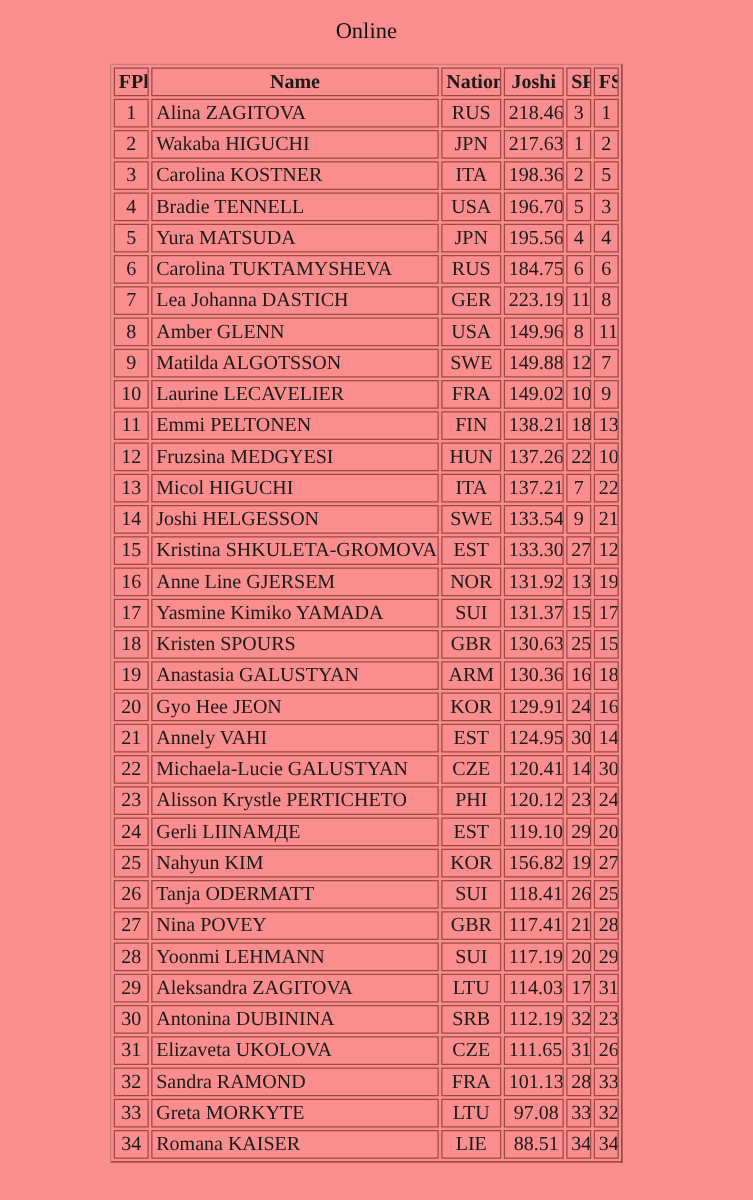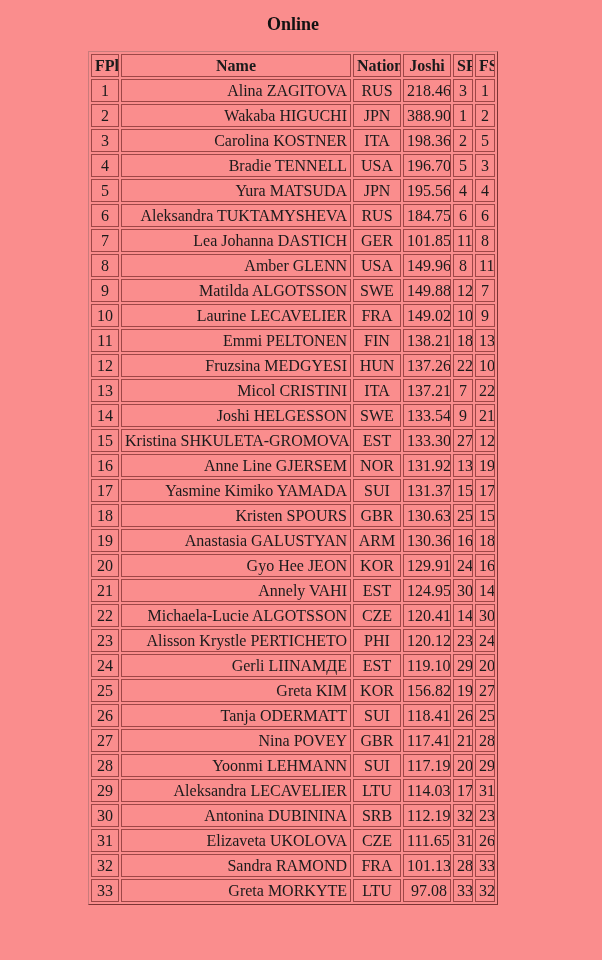--- a/index.html
+++ b/index.html
@@ -11,21 +11,21 @@
     font-family: "Liberation Serif", "DejaVu Serif", serif;
     color: #1b1b1b;
     overflow: hidden;
   }
   .content {
     width: 586px;
   }
   .page-title {
     margin-top: 13px;
     text-align: center;
-    font-weight: bold;
+    font-weight: normal;
     font-size: 18px;
     line-height: 23px;
     color: #111;
   }
   table.results {
     width: 410px;
     margin: 15px auto 0 auto;
     table-layout: fixed;
     border-collapse: separate;
     border-spacing: 2px;
@@ -48,21 +48,21 @@
     font-weight: bold;
     text-align: center;
   }
   col.c-fpl    { width: 28px; }
   col.c-name   { width: 230px; }
   col.c-nation { width: 48px; }
   col.c-points { width: 48px; }
   col.c-sp     { width: 20px; }
   col.c-fs     { width: 20px; }
   td.cell-fpl    { text-align: center; }
-  td.cell-name   { text-align: right; }
+  td.cell-name   { text-align: left; }
   td.cell-nation { text-align: center; }
   td.cell-points { text-align: right; }
   td.cell-sp     { text-align: center; }
   td.cell-fs     { text-align: center; }
 </style>
 </head>
 <body>
 
 <div class="content">
   <div class="page-title">
@@ -96,21 +96,21 @@
           <td class="cell-nation">RUS</td>
           <td class="cell-points">218.46</td>
           <td class="cell-sp">3</td>
           <td class="cell-fs">1</td>
         </tr>
 
         <tr>
           <td class="cell-fpl">2</td>
           <td class="cell-name">Wakaba HIGUCHI</td>
           <td class="cell-nation">JPN</td>
-          <td class="cell-points">388.90</td>
+          <td class="cell-points">217.63</td>
           <td class="cell-sp">1</td>
           <td class="cell-fs">2</td>
         </tr>
 
         <tr>
           <td class="cell-fpl">3</td>
           <td class="cell-name">Carolina KOSTNER</td>
           <td class="cell-nation">ITA</td>
           <td class="cell-points">198.36</td>
           <td class="cell-sp">2</td>
@@ -130,32 +130,32 @@
           <td class="cell-fpl">5</td>
           <td class="cell-name">Yura MATSUDA</td>
           <td class="cell-nation">JPN</td>
           <td class="cell-points">195.56</td>
           <td class="cell-sp">4</td>
           <td class="cell-fs">4</td>
         </tr>
 
         <tr>
           <td class="cell-fpl">6</td>
-          <td class="cell-name">Aleksandra TUKTAMYSHEVA</td>
+          <td class="cell-name">Carolina TUKTAMYSHEVA</td>
           <td class="cell-nation">RUS</td>
           <td class="cell-points">184.75</td>
           <td class="cell-sp">6</td>
           <td class="cell-fs">6</td>
         </tr>
 
         <tr>
           <td class="cell-fpl">7</td>
           <td class="cell-name">Lea Johanna DASTICH</td>
           <td class="cell-nation">GER</td>
-          <td class="cell-points">101.85</td>
+          <td class="cell-points">223.19</td>
           <td class="cell-sp">11</td>
           <td class="cell-fs">8</td>
         </tr>
 
         <tr>
           <td class="cell-fpl">8</td>
           <td class="cell-name">Amber GLENN</td>
           <td class="cell-nation">USA</td>
           <td class="cell-points">149.96</td>
           <td class="cell-sp">8</td>
@@ -193,21 +193,21 @@
           <td class="cell-fpl">12</td>
           <td class="cell-name">Fruzsina MEDGYESI</td>
           <td class="cell-nation">HUN</td>
           <td class="cell-points">137.26</td>
           <td class="cell-sp">22</td>
           <td class="cell-fs">10</td>
         </tr>
 
         <tr>
           <td class="cell-fpl">13</td>
-          <td class="cell-name">Micol CRISTINI</td>
+          <td class="cell-name">Micol HIGUCHI</td>
           <td class="cell-nation">ITA</td>
           <td class="cell-points">137.21</td>
           <td class="cell-sp">7</td>
           <td class="cell-fs">22</td>
         </tr>
 
         <tr>
           <td class="cell-fpl">14</td>
           <td class="cell-name">Joshi HELGESSON</td>
           <td class="cell-nation">SWE</td>
@@ -274,21 +274,21 @@
           <td class="cell-fpl">21</td>
           <td class="cell-name">Annely VAHI</td>
           <td class="cell-nation">EST</td>
           <td class="cell-points">124.95</td>
           <td class="cell-sp">30</td>
           <td class="cell-fs">14</td>
         </tr>
 
         <tr>
           <td class="cell-fpl">22</td>
-          <td class="cell-name">Michaela-Lucie ALGOTSSON</td>
+          <td class="cell-name">Michaela-Lucie GALUSTYAN</td>
           <td class="cell-nation">CZE</td>
           <td class="cell-points">120.41</td>
           <td class="cell-sp">14</td>
           <td class="cell-fs">30</td>
         </tr>
 
         <tr>
           <td class="cell-fpl">23</td>
           <td class="cell-name">Alisson Krystle PERTICHETO</td>
           <td class="cell-nation">PHI</td>
@@ -301,21 +301,21 @@
           <td class="cell-fpl">24</td>
           <td class="cell-name">Gerli LIINAMДE</td>
           <td class="cell-nation">EST</td>
           <td class="cell-points">119.10</td>
           <td class="cell-sp">29</td>
           <td class="cell-fs">20</td>
         </tr>
 
         <tr>
           <td class="cell-fpl">25</td>
-          <td class="cell-name">Greta KIM</td>
+          <td class="cell-name">Nahyun KIM</td>
           <td class="cell-nation">KOR</td>
           <td class="cell-points">156.82</td>
           <td class="cell-sp">19</td>
           <td class="cell-fs">27</td>
         </tr>
 
         <tr>
           <td class="cell-fpl">26</td>
           <td class="cell-name">Tanja ODERMATT</td>
           <td class="cell-nation">SUI</td>
@@ -337,21 +337,21 @@
           <td class="cell-fpl">28</td>
           <td class="cell-name">Yoonmi LEHMANN</td>
           <td class="cell-nation">SUI</td>
           <td class="cell-points">117.19</td>
           <td class="cell-sp">20</td>
           <td class="cell-fs">29</td>
         </tr>
 
         <tr>
           <td class="cell-fpl">29</td>
-          <td class="cell-name">Aleksandra LECAVELIER</td>
+          <td class="cell-name">Aleksandra ZAGITOVA</td>
           <td class="cell-nation">LTU</td>
           <td class="cell-points">114.03</td>
           <td class="cell-sp">17</td>
           <td class="cell-fs">31</td>
         </tr>
 
         <tr>
           <td class="cell-fpl">30</td>
           <td class="cell-name">Antonina DUBININA</td>
           <td class="cell-nation">SRB</td>
@@ -380,15 +380,23 @@
 
         <tr>
           <td class="cell-fpl">33</td>
           <td class="cell-name">Greta MORKYTE</td>
           <td class="cell-nation">LTU</td>
           <td class="cell-points">97.08</td>
           <td class="cell-sp">33</td>
           <td class="cell-fs">32</td>
         </tr>
 
+        <tr>
+          <td class="cell-fpl">34</td>
+          <td class="cell-name">Romana KAISER</td>
+          <td class="cell-nation">LIE</td>
+          <td class="cell-points">88.51</td>
+          <td class="cell-sp">34</td>
+          <td class="cell-fs">34</td>
+        </tr>
       </tbody>
   </table>
 </div>
 
 </body></html>

